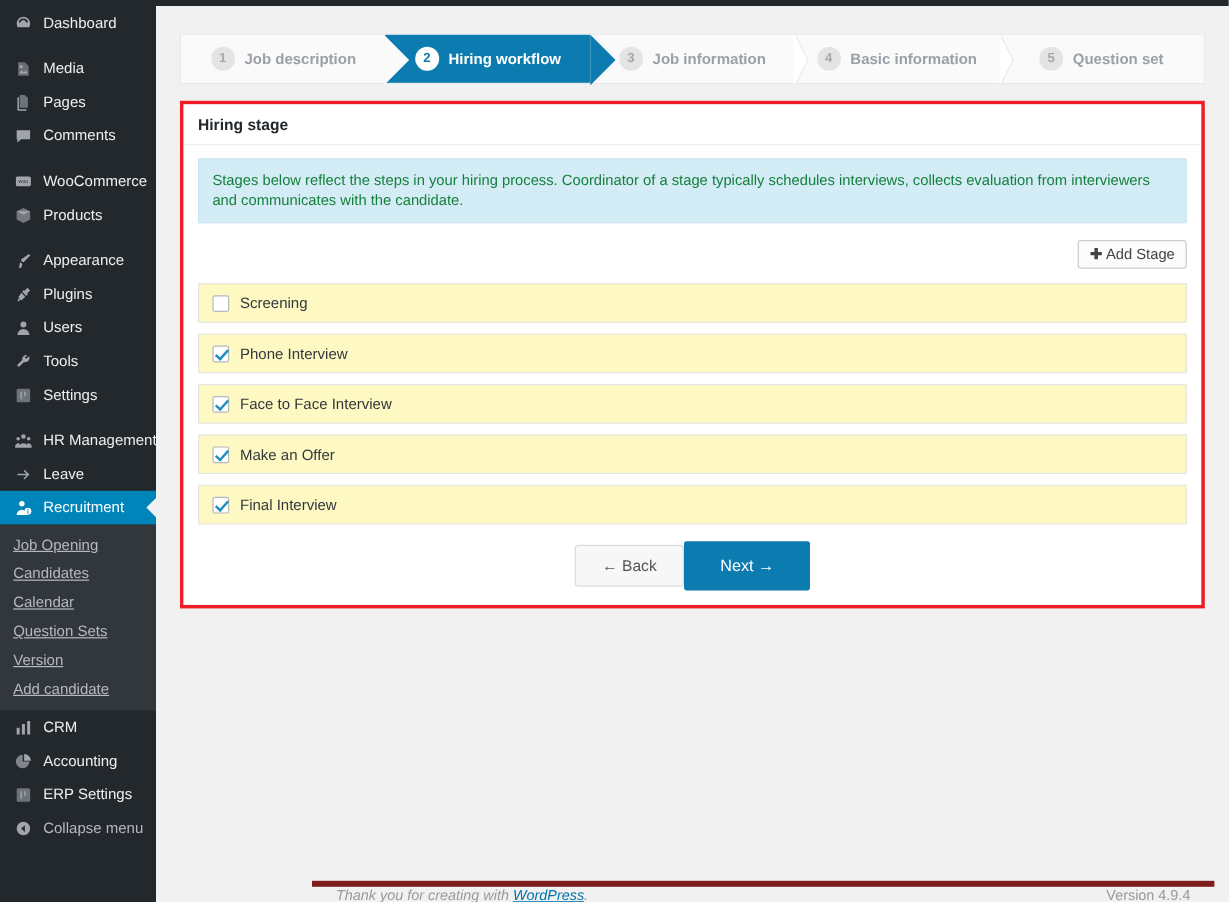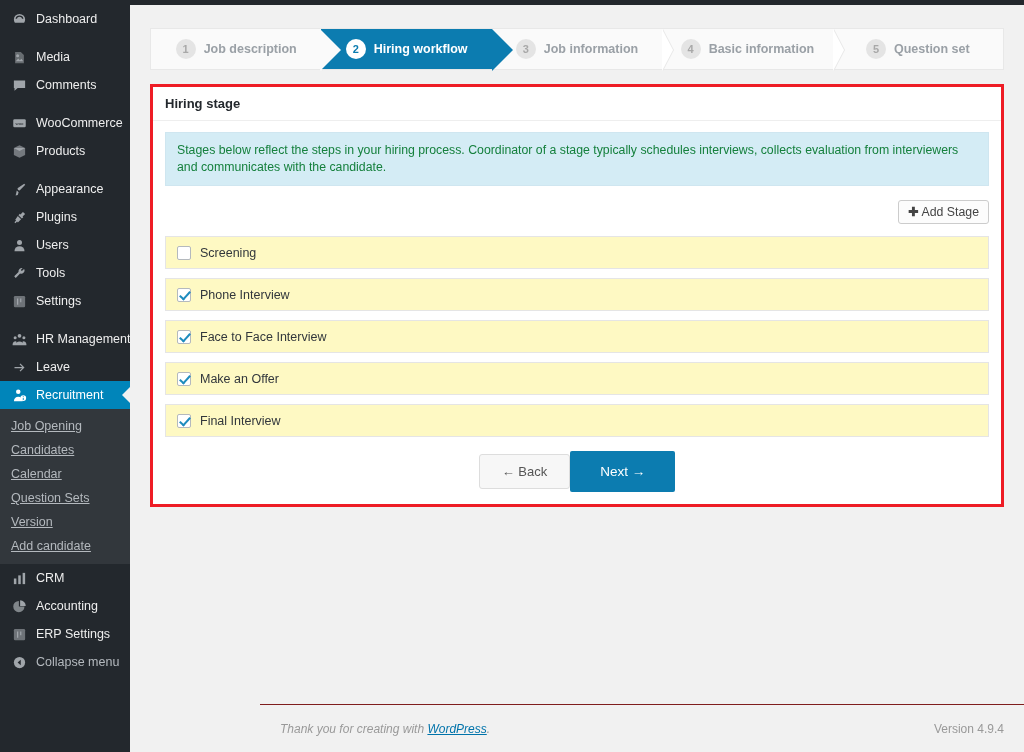--- a/index.html
+++ b/index.html
@@ -151,22 +151,22 @@
     font-family: "Liberation Sans", sans-serif;
   }
   .btn-next {
     background: #0c7cb0; border: none; border-radius: 2px; color: #fff;
     font-size: 13.5px; padding: 13px 30px; cursor: pointer;
     font-family: "Liberation Sans", sans-serif;
   }
 
   
   .pagefooter {
-    position: absolute; left: 130px; right: 0; bottom: 0; height: 48px;
-    border-top: 1px solid #7f1d1d; background: #f1f1f1;
+    position: absolute; left: 130px; right: 12px; bottom: 0; height: 18px;
+    border-top: 5px solid #7f1d1d; background: #f1f1f1;
     display: flex; align-items: center; justify-content: space-between;
     padding: 0 20px; font-size: 12px; color: #999;
   }
   .pagefooter .left { font-style: italic; }
   .pagefooter a { color: #0073aa; text-decoration: underline; }
   .pagefooter .right { font-style: normal; }
 </style>
 </head>
 <body>
 
@@ -187,20 +187,29 @@
         <div class="menu-sep"></div>
         <div class="menu-item">
           <span class="ico">
             <svg class="gicon" width="15" height="15" viewBox="0 0 24 24" fill="currentColor">
               <path d="M5 3h9l5 5v13H5z" opacity=".55"></path>
               <circle cx="9" cy="9" r="2.4"></circle>
               <path d="M6 18l4-4.5 2.5 3L15 14l3 4z"></path>
             </svg>
           </span>
           <span class="lbl">Media</span>
+        </div>
+        <div class="menu-item">
+          <span class="ico">
+            <svg class="gicon" width="15" height="15" viewBox="0 0 24 24" fill="currentColor">
+              <path d="M7 2h7l4 4v13H7z" opacity=".6"></path>
+              <path d="M4 5h2v16h10v2H4z"></path>
+            </svg>
+          </span>
+          <span class="lbl">Pages</span>
         </div>
         <div class="menu-item">
           <span class="ico">
             <svg class="gicon" width="15" height="15" viewBox="0 0 24 24" fill="currentColor">
               <path d="M3 4h18v12H9l-5 4.5V16H3z"></path>
             </svg>
           </span>
           <span class="lbl">Comments</span>
         </div>
         <div class="menu-sep"></div>

